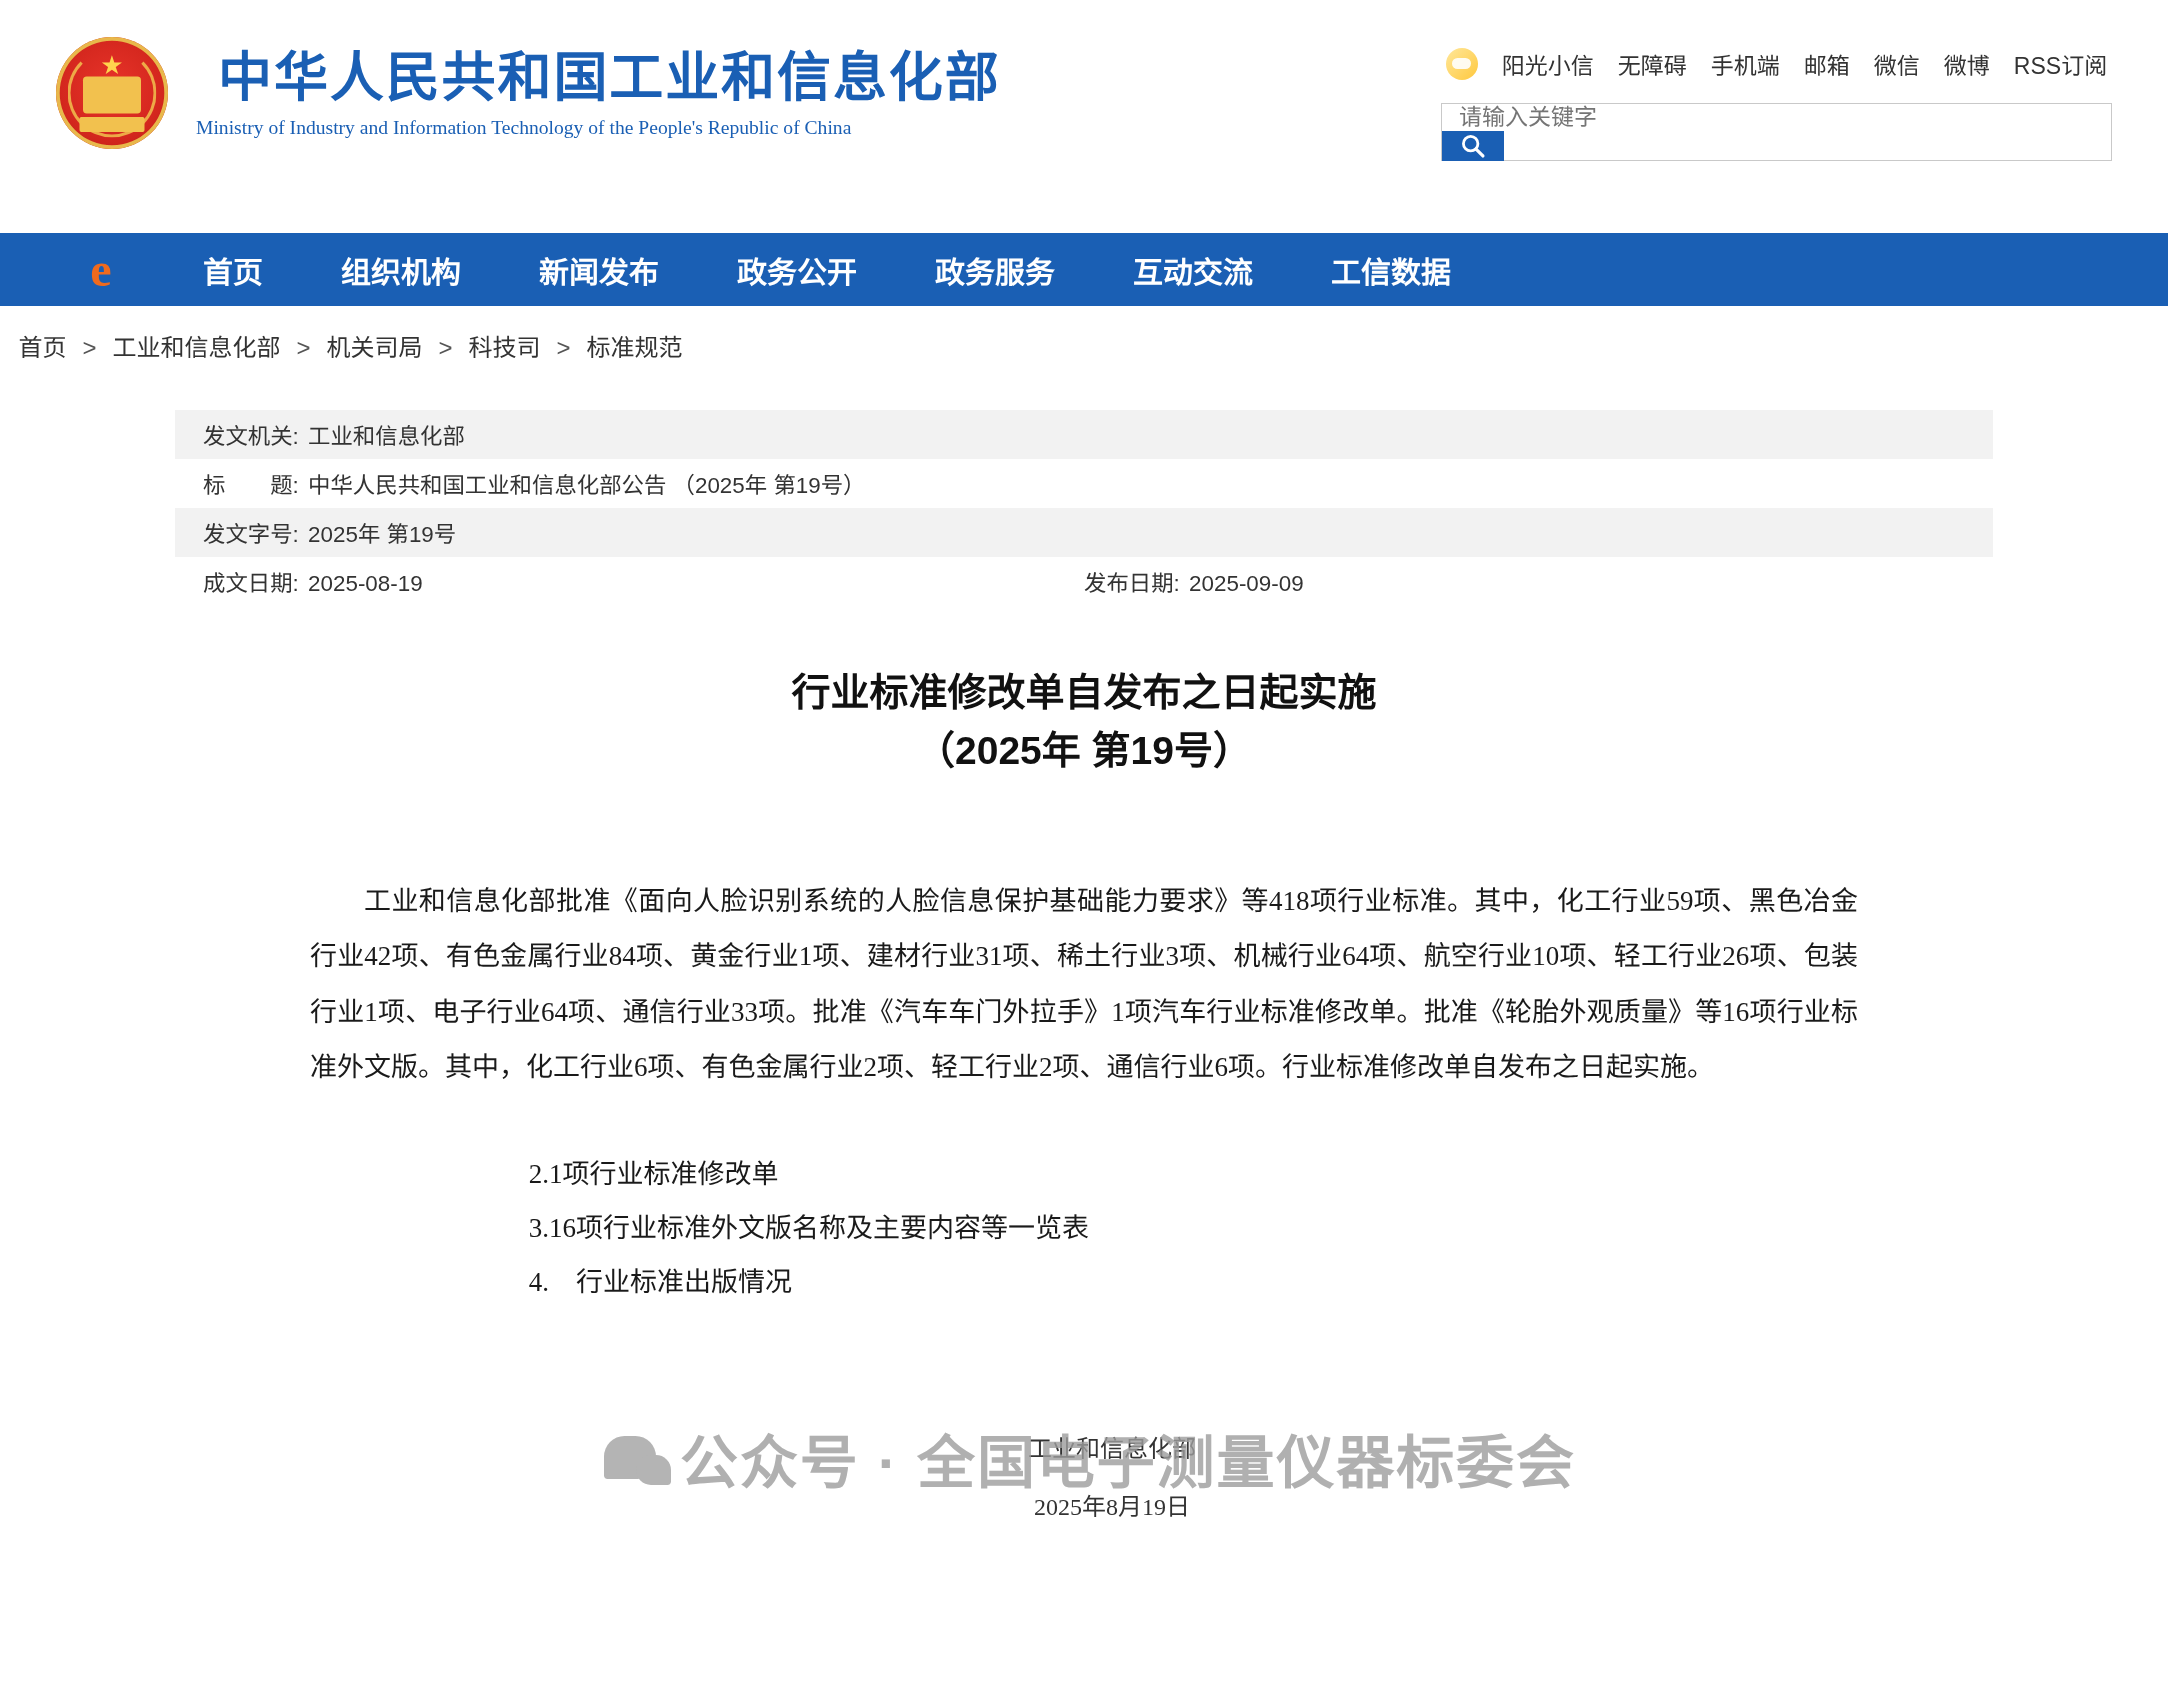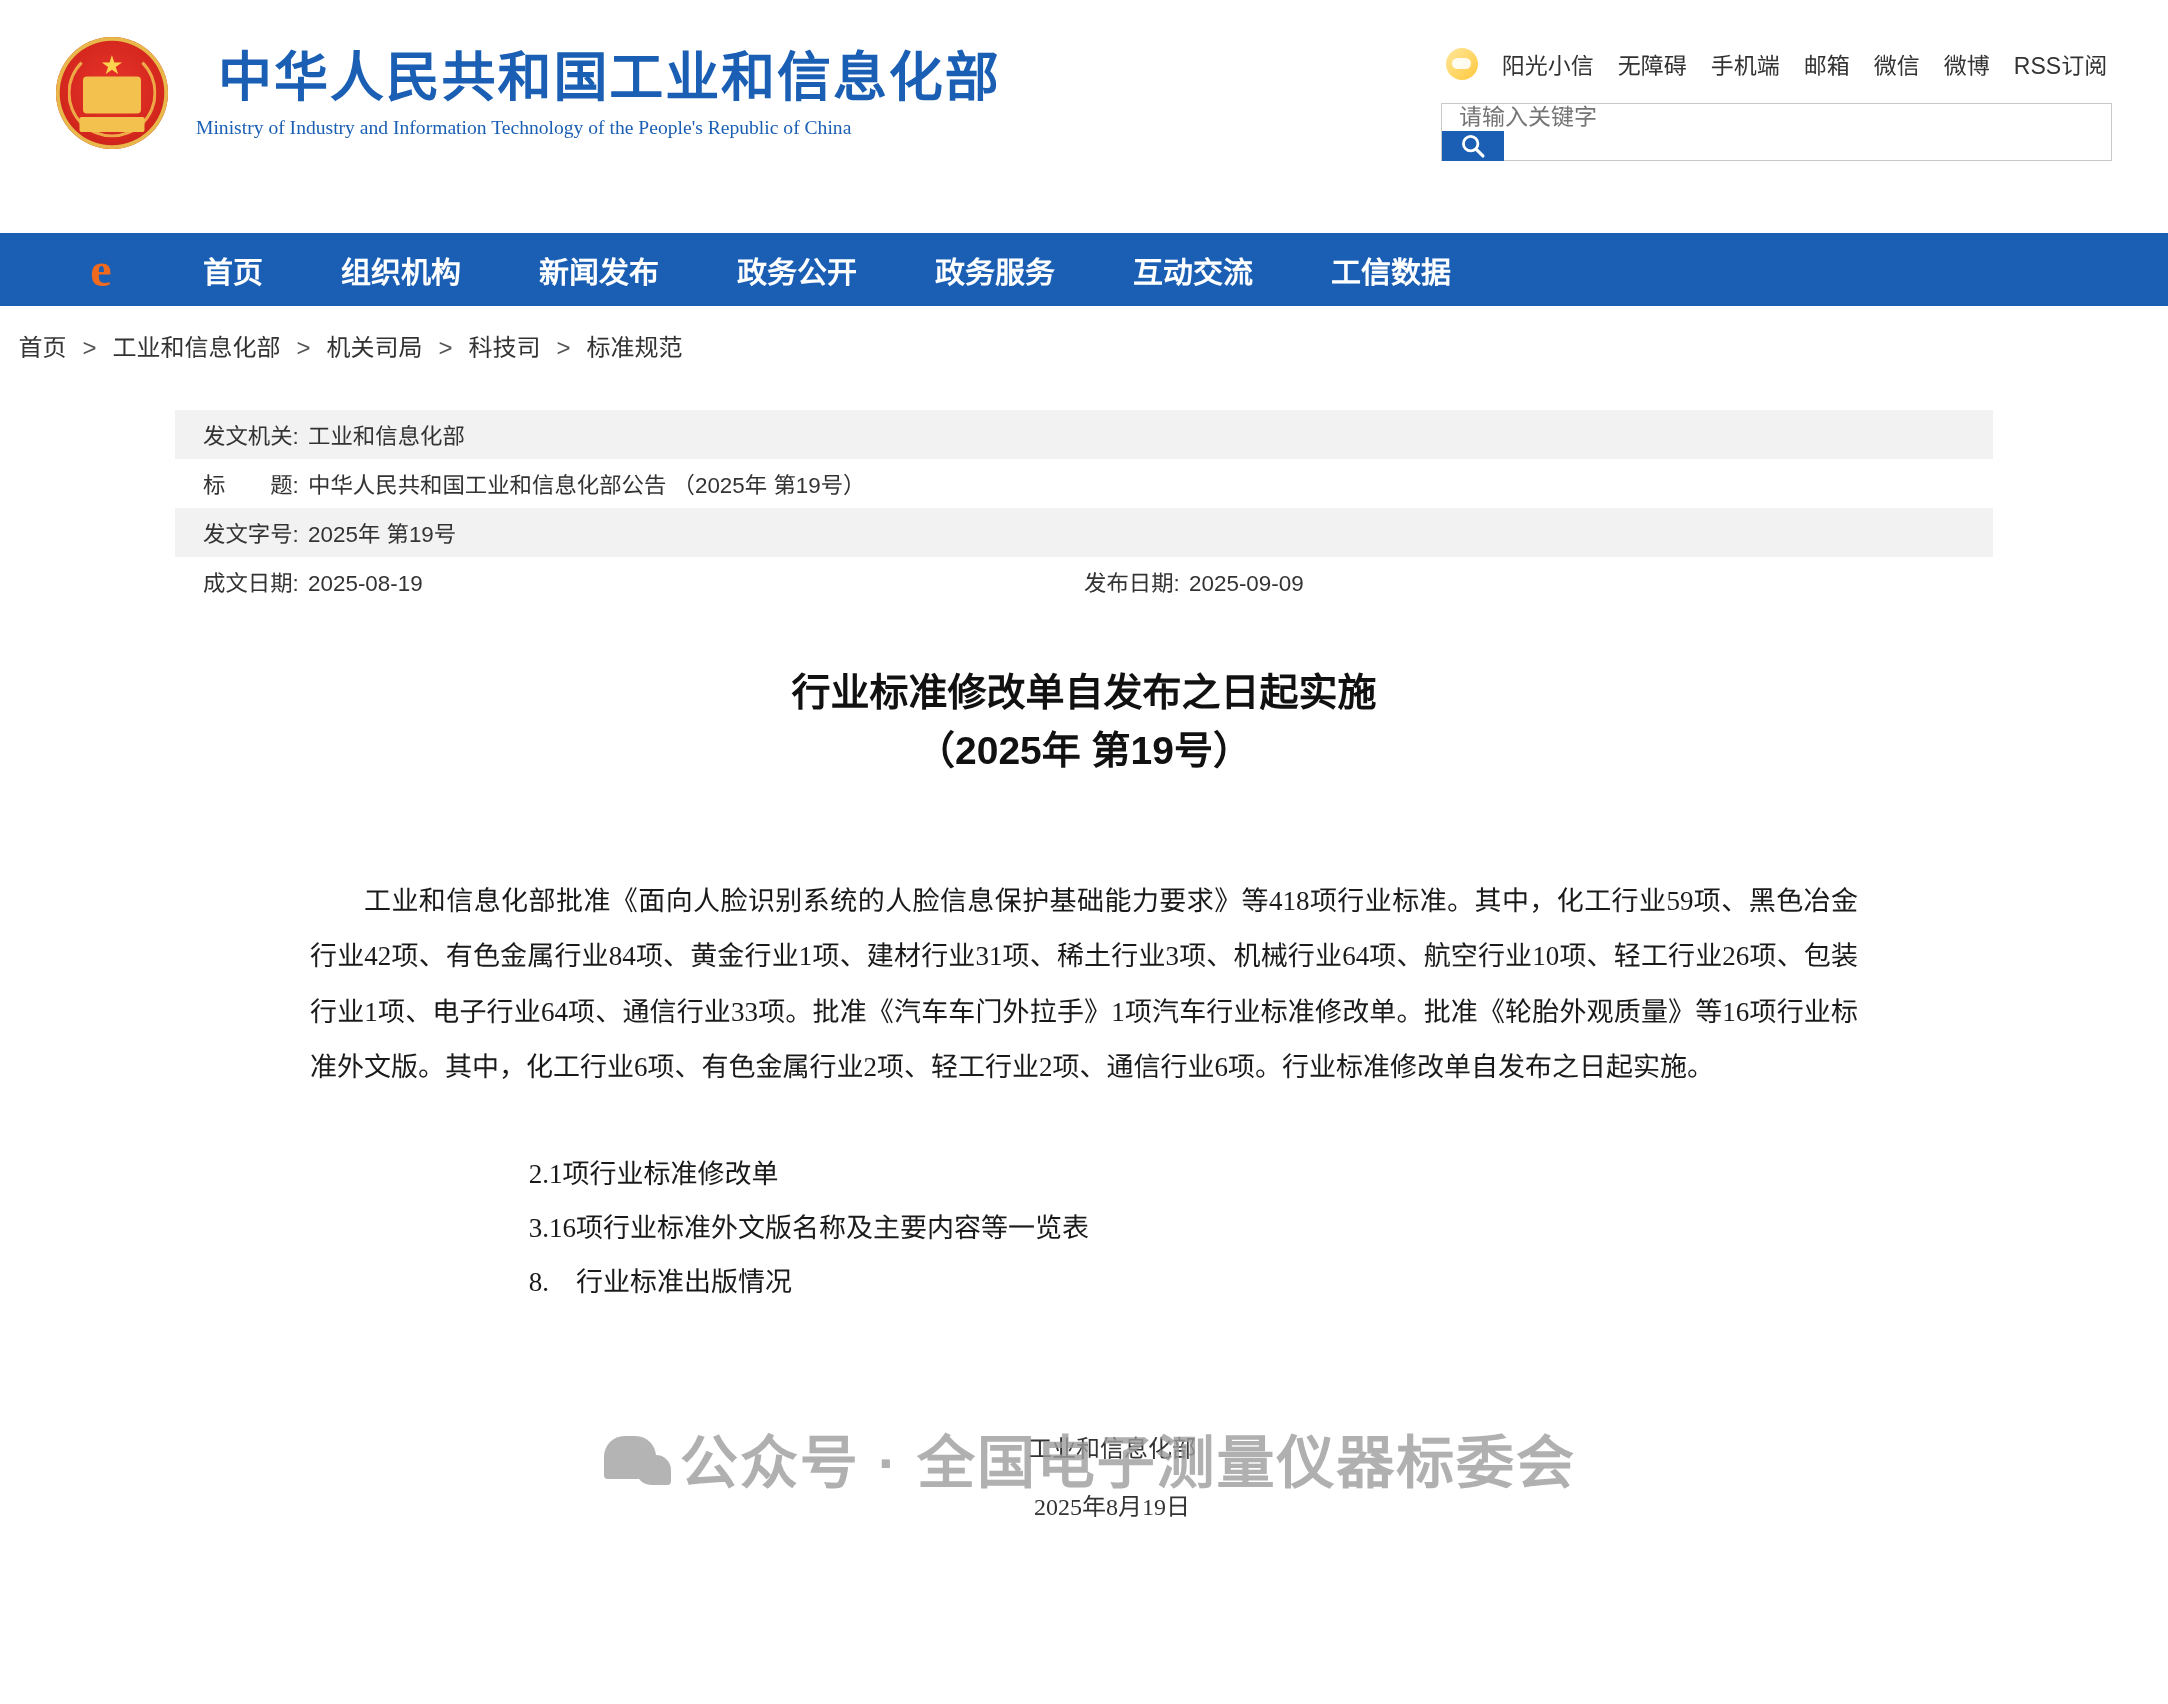--- a/index.html
+++ b/index.html
@@ -391,21 +391,21 @@
     <div>行业标准修改单自发布之日起实施</div>
     <div>（2025年 第19号）</div>
   </div>
 
   <div class="doc-body">
     <p>工业和信息化部批准《面向人脸识别系统的人脸信息保护基础能力要求》等418项行业标准。其中，化工行业59项、黑色冶金行业42项、有色金属行业84项、黄金行业1项、建材行业31项、稀土行业3项、机械行业64项、航空行业10项、轻工行业26项、包装行业1项、电子行业64项、通信行业33项。批准《汽车车门外拉手》1项汽车行业标准修改单。批准《轮胎外观质量》等16项行业标准外文版。其中，化工行业6项、有色金属行业2项、轻工行业2项、通信行业6项。行业标准修改单自发布之日起实施。</p>
 
     <div class="attach">
       <div class="a-item">2.1项行业标准修改单</div>
       <div class="a-item">3.16项行业标准外文版名称及主要内容等一览表</div>
-      <div class="a-item">8.　行业标准出版情况</div>
+      <div class="a-item">4.　行业标准出版情况</div>
     </div>
 
     <div class="sign">
       <div class="org">工业和信息化部</div>
       <div class="date">2025年8月19日</div>
     </div>
   </div>
 </div>
 
 <div class="watermark">

